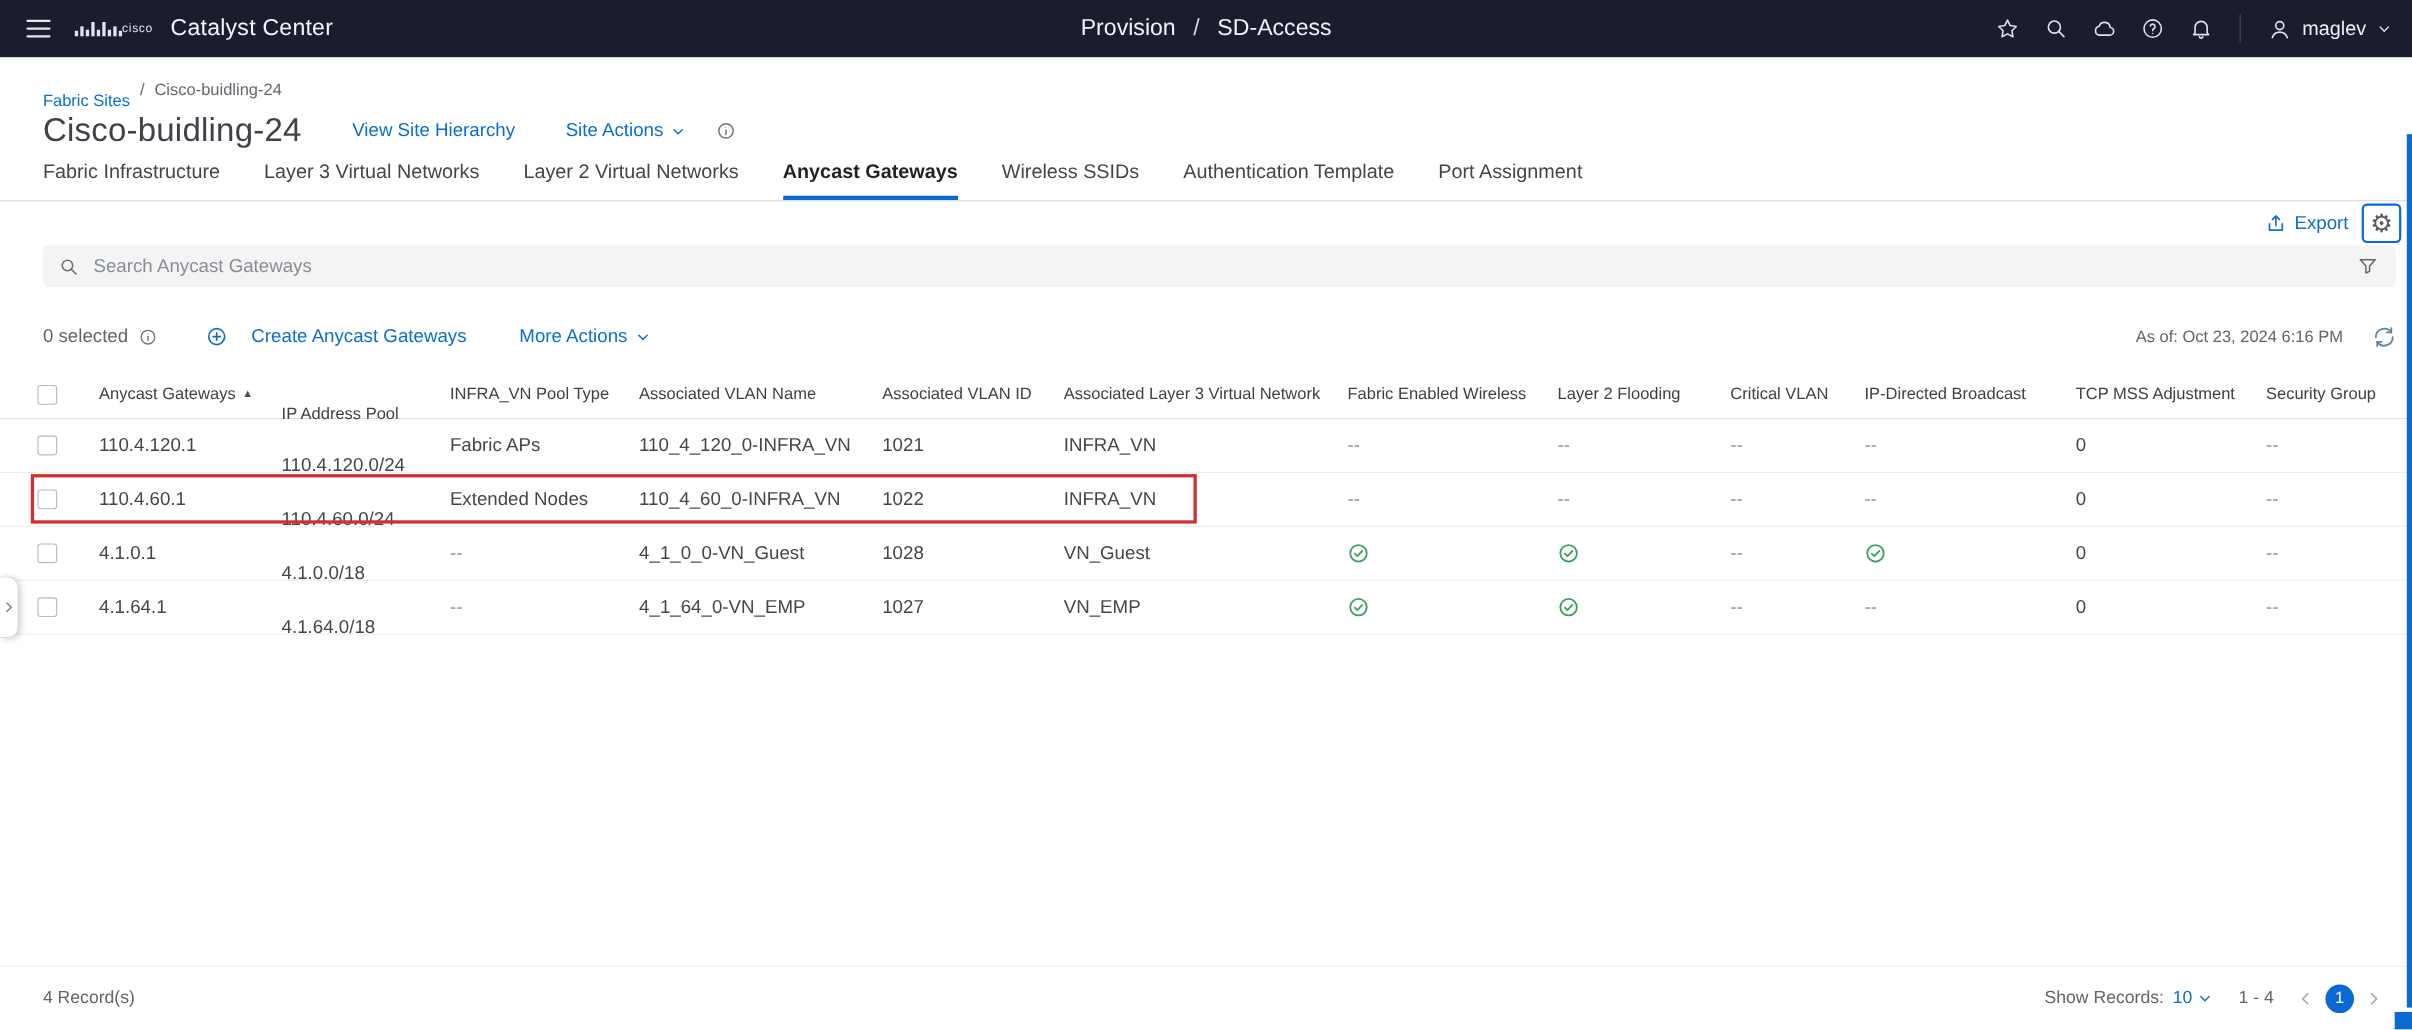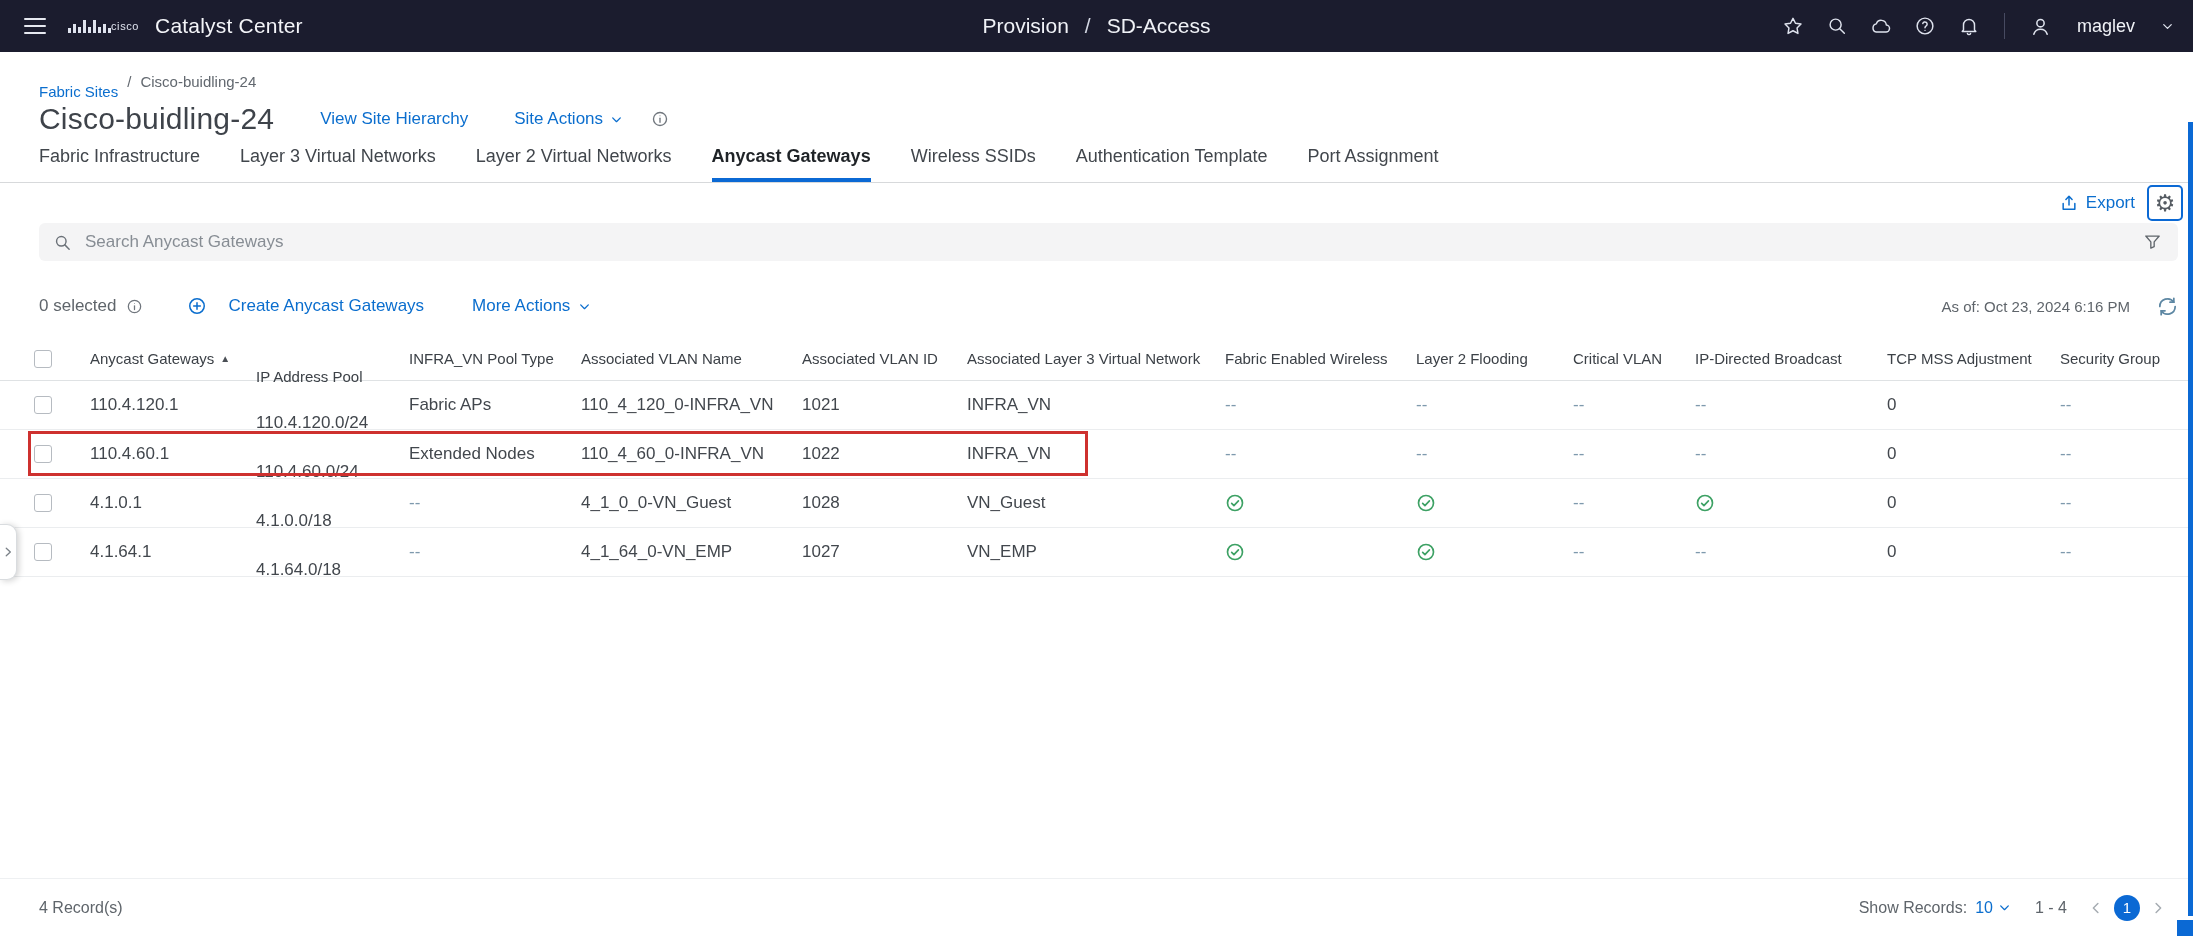--- a/index.html
+++ b/index.html
@@ -18,21 +18,21 @@
   .logo-bars i:nth-child(1){height:5px}.logo-bars i:nth-child(2){height:9px}.logo-bars i:nth-child(3){height:6px}
   .logo-bars i:nth-child(4){height:13px}.logo-bars i:nth-child(5){height:6px}.logo-bars i:nth-child(6){height:13px}
   .logo-bars i:nth-child(7){height:6px}.logo-bars i:nth-child(8){height:9px}.logo-bars i:nth-child(9){height:5px}
   .cisco-word { font-size: 11px; color: #dfe3ee; letter-spacing: .6px; margin-top: 1px; line-height: 1; }
   .product { font-size: 21px; color: #f4f5f9; letter-spacing: .2px; }
   .tb-center { position: absolute; left: 50%; transform: translateX(-50%); font-size: 21px; color: #f0f2f7; display: flex; align-items: center; }
   .tb-center .sep { margin: 0 16px; color: #d4d8e4; }
   .tb-right { margin-left: auto; display: flex; align-items: center; gap: 22px; }
   .tb-icon { display: flex; cursor: pointer; }
   .tb-divider { width: 1px; height: 26px; background: #474a61; margin: 0 2px; }
-  .user-menu { display: flex; align-items: center; gap: 25px; cursor: pointer; }
+  .user-menu { display: flex; align-items: center; gap: 9px; cursor: pointer; }
   .user-name { font-size: 18px; color: #f0f2f7; }
   
   .crumbs { padding: 10px 0 0 39px; font-size: 15px; display: flex; gap: 9px; align-items: center; }
   .crumb-link { color: #0b6ece; cursor: pointer; margin-top: 21px; }
   .crumb-sep, .crumb-cur { color: #62686f; }
   .title-row { display: flex; align-items: center; padding-left: 39px; margin-top: 2px; }
   .page-title { font-size: 30px; font-weight: 400; color: #3e434a; letter-spacing: .2px; line-height: 34px; }
   .link { color: #0b6ece; font-size: 17px; cursor: pointer; }
   .vsh { margin-left: 46px; }
   .site-actions { margin-left: 46px; display: flex; align-items: center; gap: 7px; }

